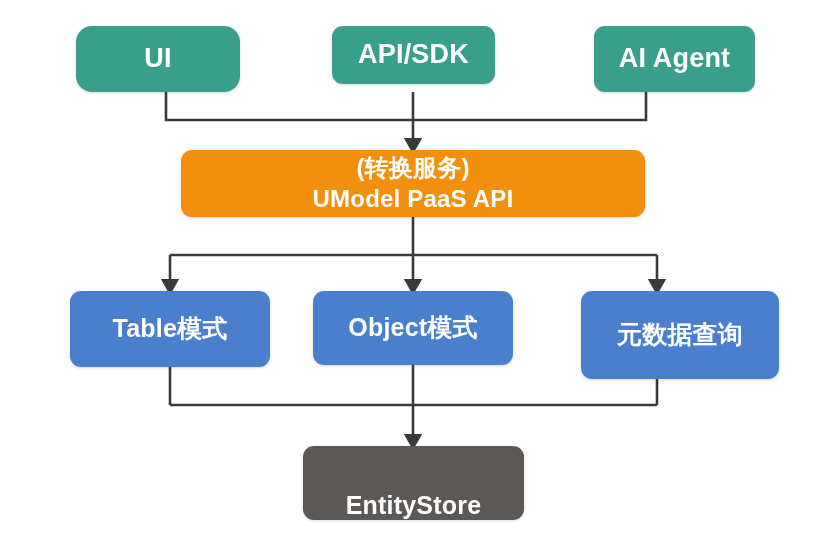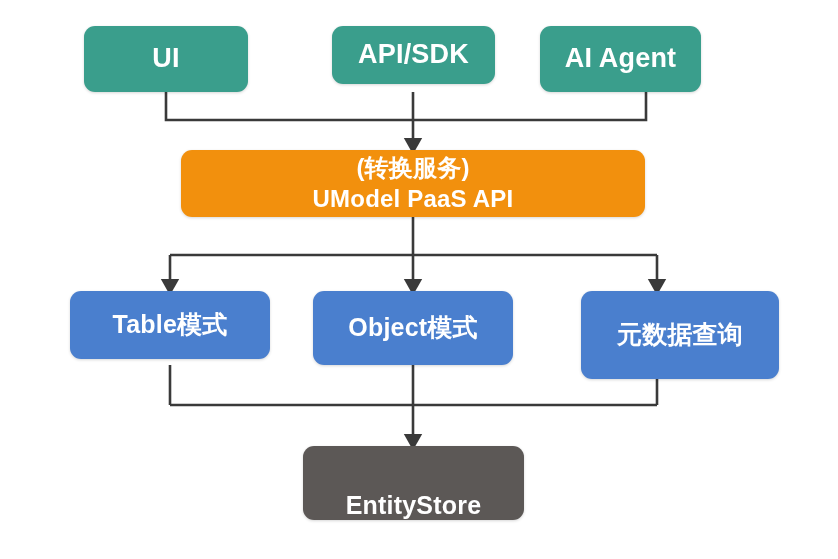--- a/index.html
+++ b/index.html
@@ -41,28 +41,28 @@
     font-weight: bold;
     box-shadow: 0 1px 3px rgba(0,0,0,0.16);
     z-index: 2;
     user-select: none;
   }
   .node-line {
     display: block;
     white-space: nowrap;
   }
   
-  .node-ui      { left: 84px;  top: 26px;  width: 164px; height: 66px; font-size: 27px; background: #3A9E8C; }
+  .node-ui      { left: 76px;  top: 26px;  width: 164px; height: 66px; font-size: 27px; background: #3A9E8C; border-radius: 16px; }
   .node-apisdk  { left: 332px; top: 26px;  width: 163px; height: 58px; font-size: 27px; background: #3A9E8C; }
-  .node-agent   { left: 540px; top: 26px;  width: 161px; height: 66px; font-size: 27px; background: #3A9E8C; }
+  .node-agent   { left: 594px; top: 26px;  width: 161px; height: 66px; font-size: 27px; background: #3A9E8C; }
   
   .node-paas    { left: 181px; top: 150px; width: 464px; height: 67px; font-size: 24px; background: #F2900D; }
   .node-paas .node-line + .node-line { margin-top: 3px; }
   
-  .node-table   { left: 70px;  top: 291px; width: 200px; height: 68px; font-size: 25px; background: #4A7FCE; }
+  .node-table   { left: 70px;  top: 291px; width: 200px; height: 76px; font-size: 25px; background: #4A7FCE; }
   .node-object  { left: 313px; top: 291px; width: 200px; height: 74px; font-size: 25px; background: #4A7FCE; }
   .node-meta    { left: 581px; top: 291px; width: 198px; height: 88px; font-size: 25px; background: #4A7FCE; }
   
   .node-store   { left: 303px; top: 446px; width: 221px; height: 74px; font-size: 25px; background: #5C5856; justify-content: flex-end; }
 </style>
 </head>
 <body>
 
 <div id="diagram-canvas">
 

